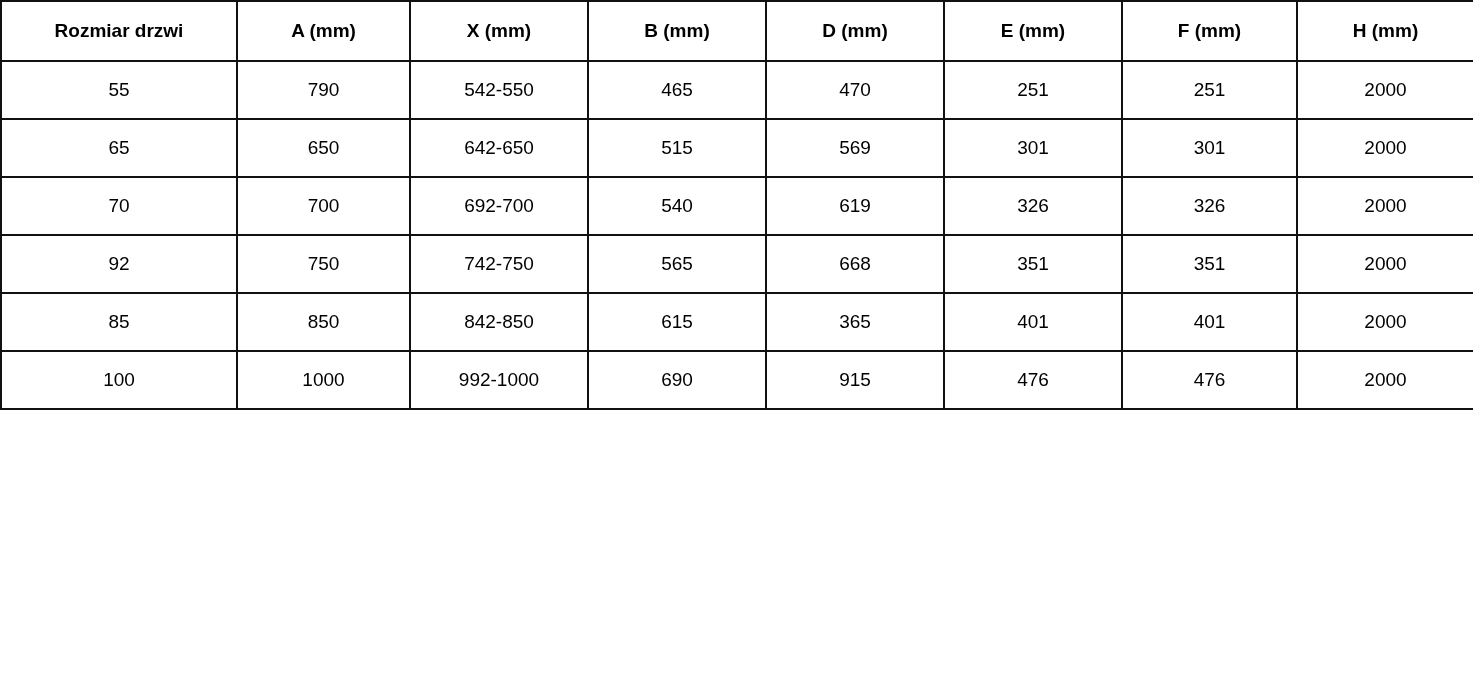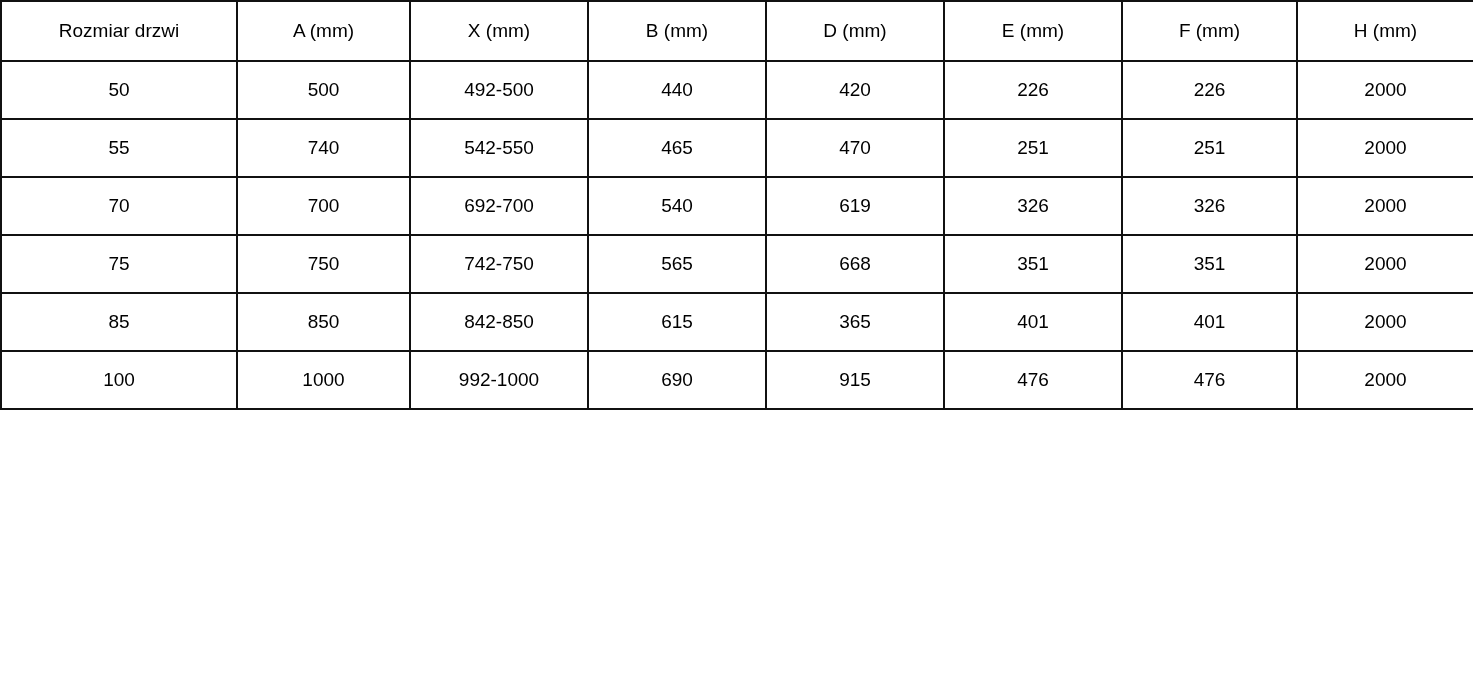--- a/index.html
+++ b/index.html
@@ -28,21 +28,21 @@
   table.spec-table td {
     border: 2px solid #111111;
     text-align: center;
     vertical-align: middle;
     font-size: 19px;
     height: 56px;
     padding: 0 4px;
     white-space: nowrap;
   }
   table.spec-table thead th {
-    font-weight: normal;
+    font-weight: bold;
     height: 58px;
     font-size: 19px;
   }
   table.spec-table tbody td {
     font-weight: normal;
   }
   
   col.c0 { width: 236px; }
   col.c1 { width: 173px; }
   col.c2 { width: 178px; }
@@ -74,51 +74,51 @@
         <th>X (mm)</th>
         <th>B (mm)</th>
         <th>D (mm)</th>
         <th>E (mm)</th>
         <th>F (mm)</th>
         <th>H (mm)</th>
       </tr>
     </thead>
     <tbody>
       <tr>
-        <td>50</td>
-        <td>500</td>
-        <td>492-500</td>
-        <td>440</td>
-        <td>420</td>
-        <td>226</td>
-        <td>226</td>
-        <td>2000</td>
-      </tr>
-      <tr>
         <td>55</td>
-        <td>740</td>
+        <td>790</td>
         <td>542-550</td>
         <td>465</td>
         <td>470</td>
         <td>251</td>
         <td>251</td>
+        <td>2000</td>
+      </tr>
+      <tr>
+        <td>65</td>
+        <td>650</td>
+        <td>642-650</td>
+        <td>515</td>
+        <td>569</td>
+        <td>301</td>
+        <td>301</td>
         <td>2000</td>
       </tr>
       <tr>
         <td>70</td>
         <td>700</td>
         <td>692-700</td>
         <td>540</td>
         <td>619</td>
         <td>326</td>
         <td>326</td>
         <td>2000</td>
       </tr>
       <tr>
-        <td>75</td>
+        <td>92</td>
         <td>750</td>
         <td>742-750</td>
         <td>565</td>
         <td>668</td>
         <td>351</td>
         <td>351</td>
         <td>2000</td>
       </tr>
       <tr>
         <td>85</td>

